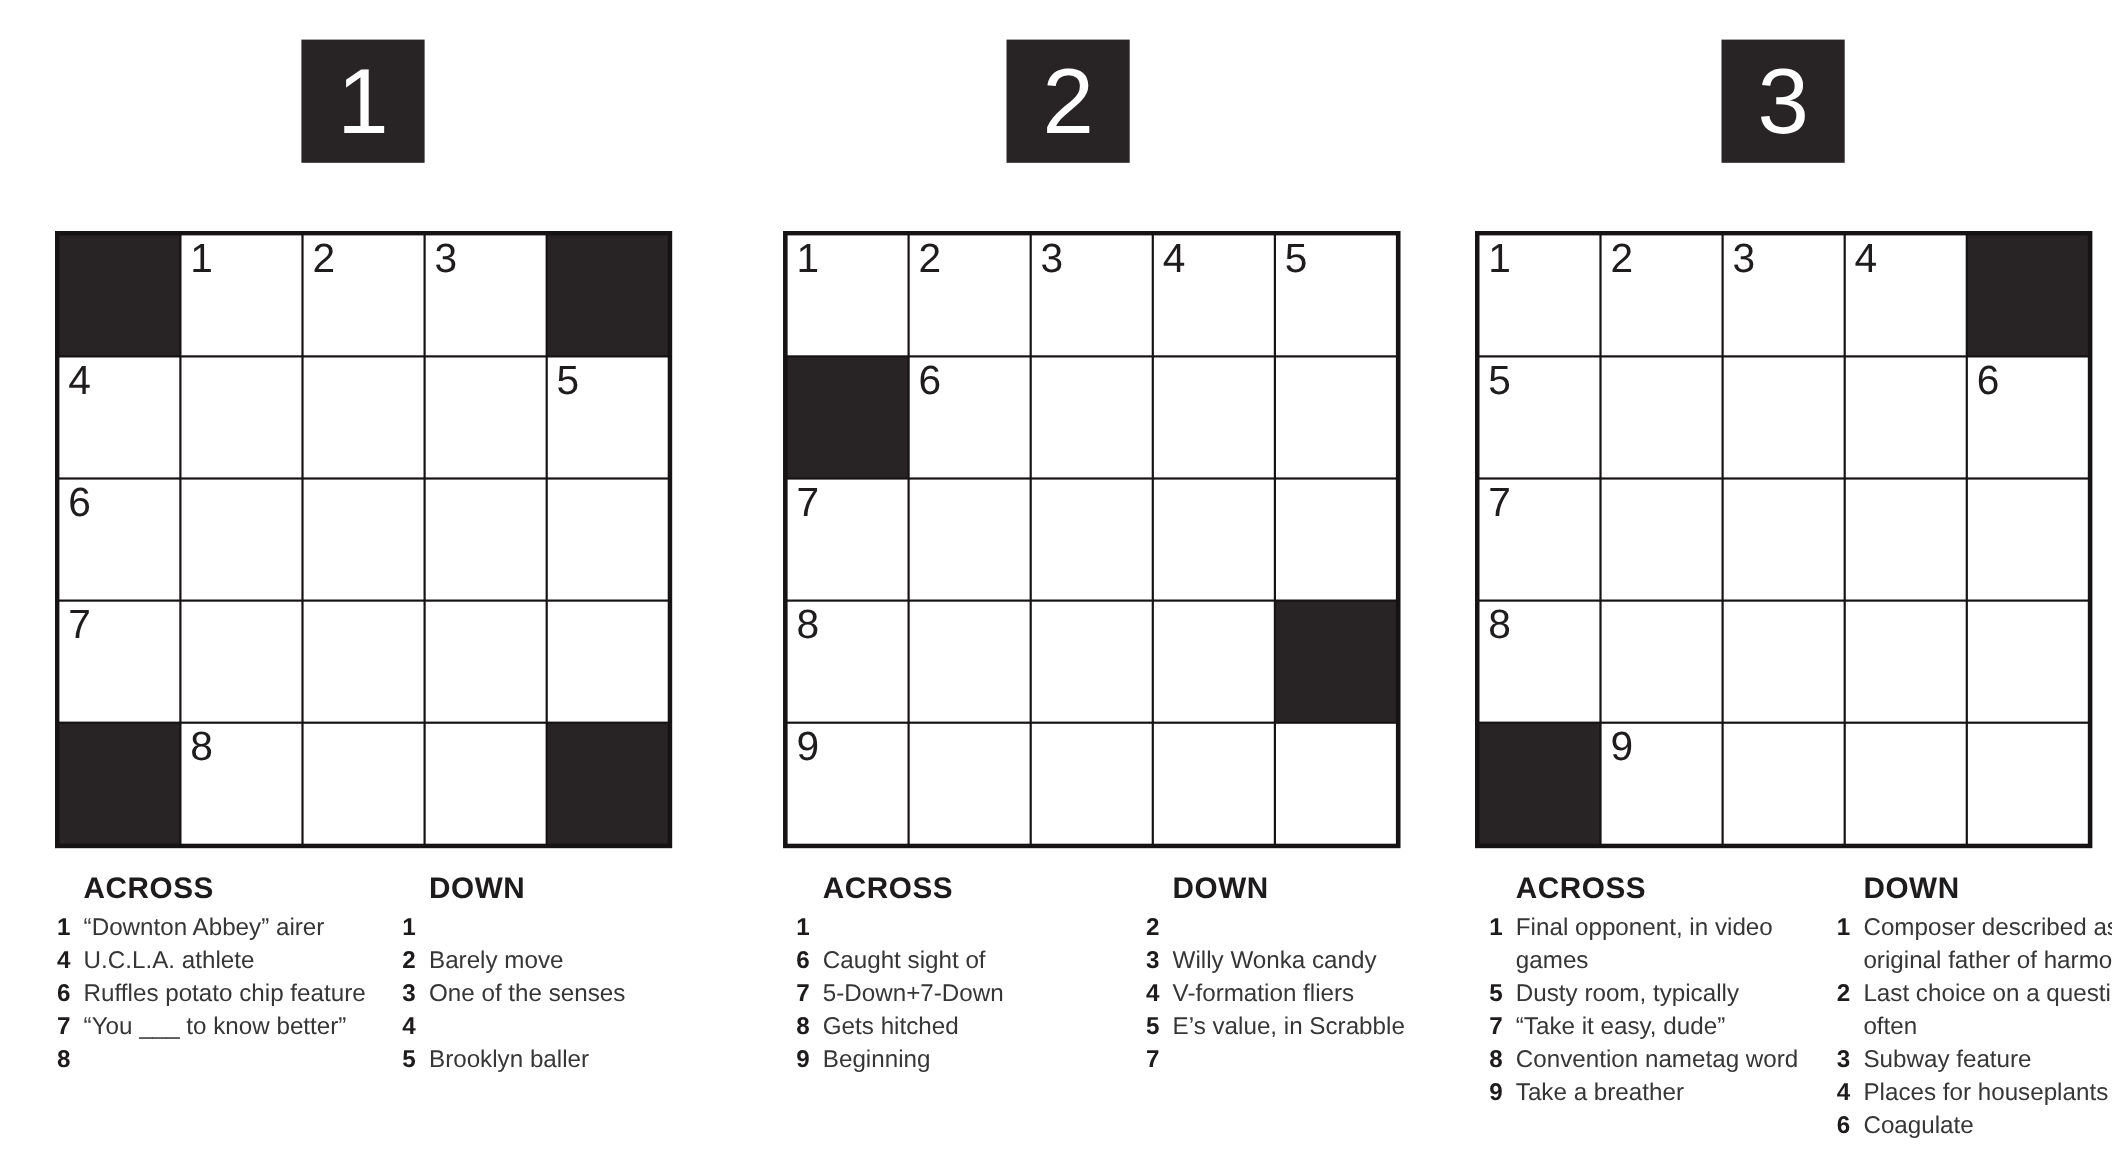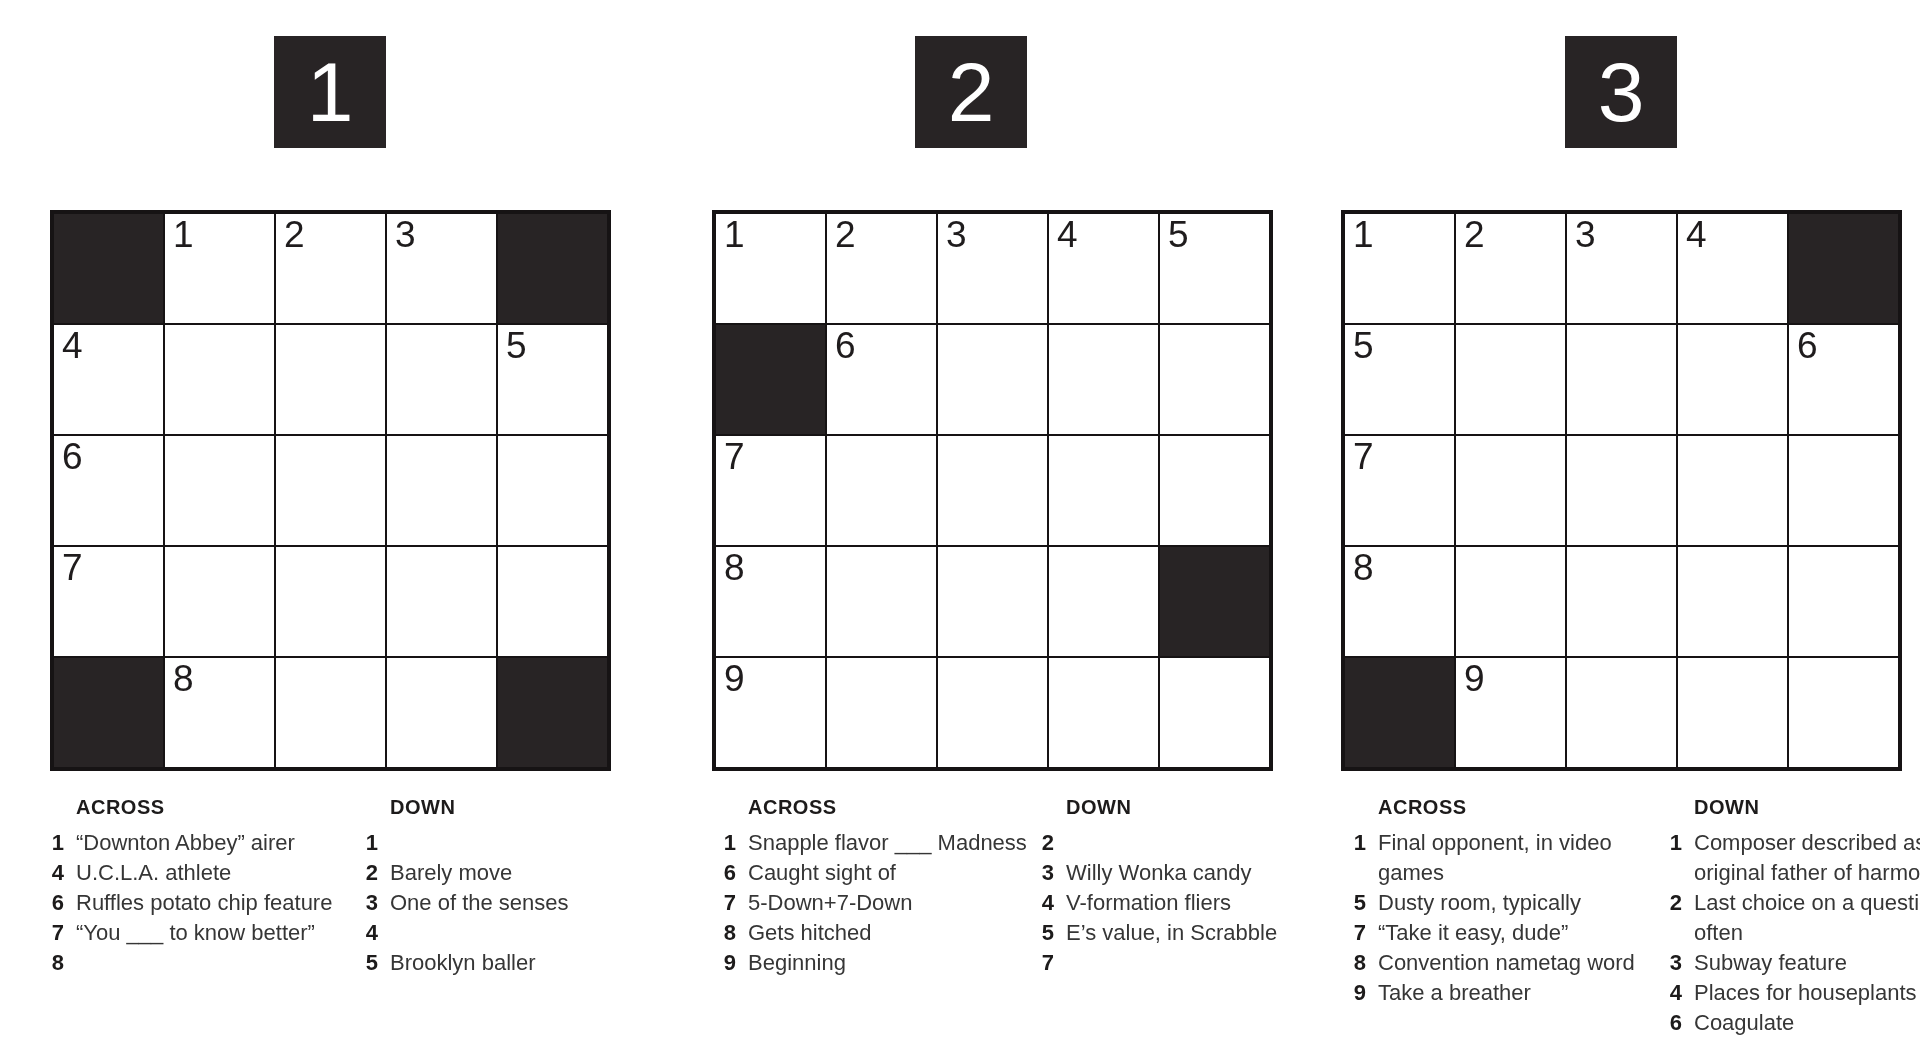--- a/index.html
+++ b/index.html
@@ -41,21 +41,21 @@
   .cell.black { background:#282425; }
   .cell-num {
     position:absolute; top:1px; left:8px;
     font-size:37px; line-height:1.1; color:#1f1c1d;
   }
 
   
   .clue-col { position:absolute; top:792px; color:#363636; }
   .clue-col h3 {
     margin:0 0 6px 36px;
-    font-size:20px; line-height:30px;
+    font-size:27px; line-height:30px;
     font-weight:bold; color:#1d1b1b; letter-spacing:0.5px;
   }
   .clue-col.c1a { left:40px;   }
   .clue-col.c1d { left:354px;  }
   .clue-col.c2a { left:712px;  }
   .clue-col.c2d { left:1030px; }
   .clue-col.c3a { left:1342px; }
   .clue-col.c3d { left:1658px; }
   .clue-list { margin:0; padding:0; list-style:none; }
   .clue { display:flex; font-size:22px; line-height:30px; }
@@ -266,23 +266,20 @@
           <div class="ln">Brooklyn baller</div>
         </div>
       </li>
     </ol>
 </div>
 <div class="clue-col c2a">
   <h3>ACROSS</h3>
   <ol class="clue-list">
       <li class="clue">
         <b class="num">1</b>
-        <div class="txt">
-          <div class="ln">Snapple flavor ___ Madness</div>
-        </div>
       </li>
       <li class="clue">
         <b class="num">6</b>
         <div class="txt">
           <div class="ln">Caught sight of</div>
         </div>
       </li>
       <li class="clue">
         <b class="num">7</b>
         <div class="txt">

